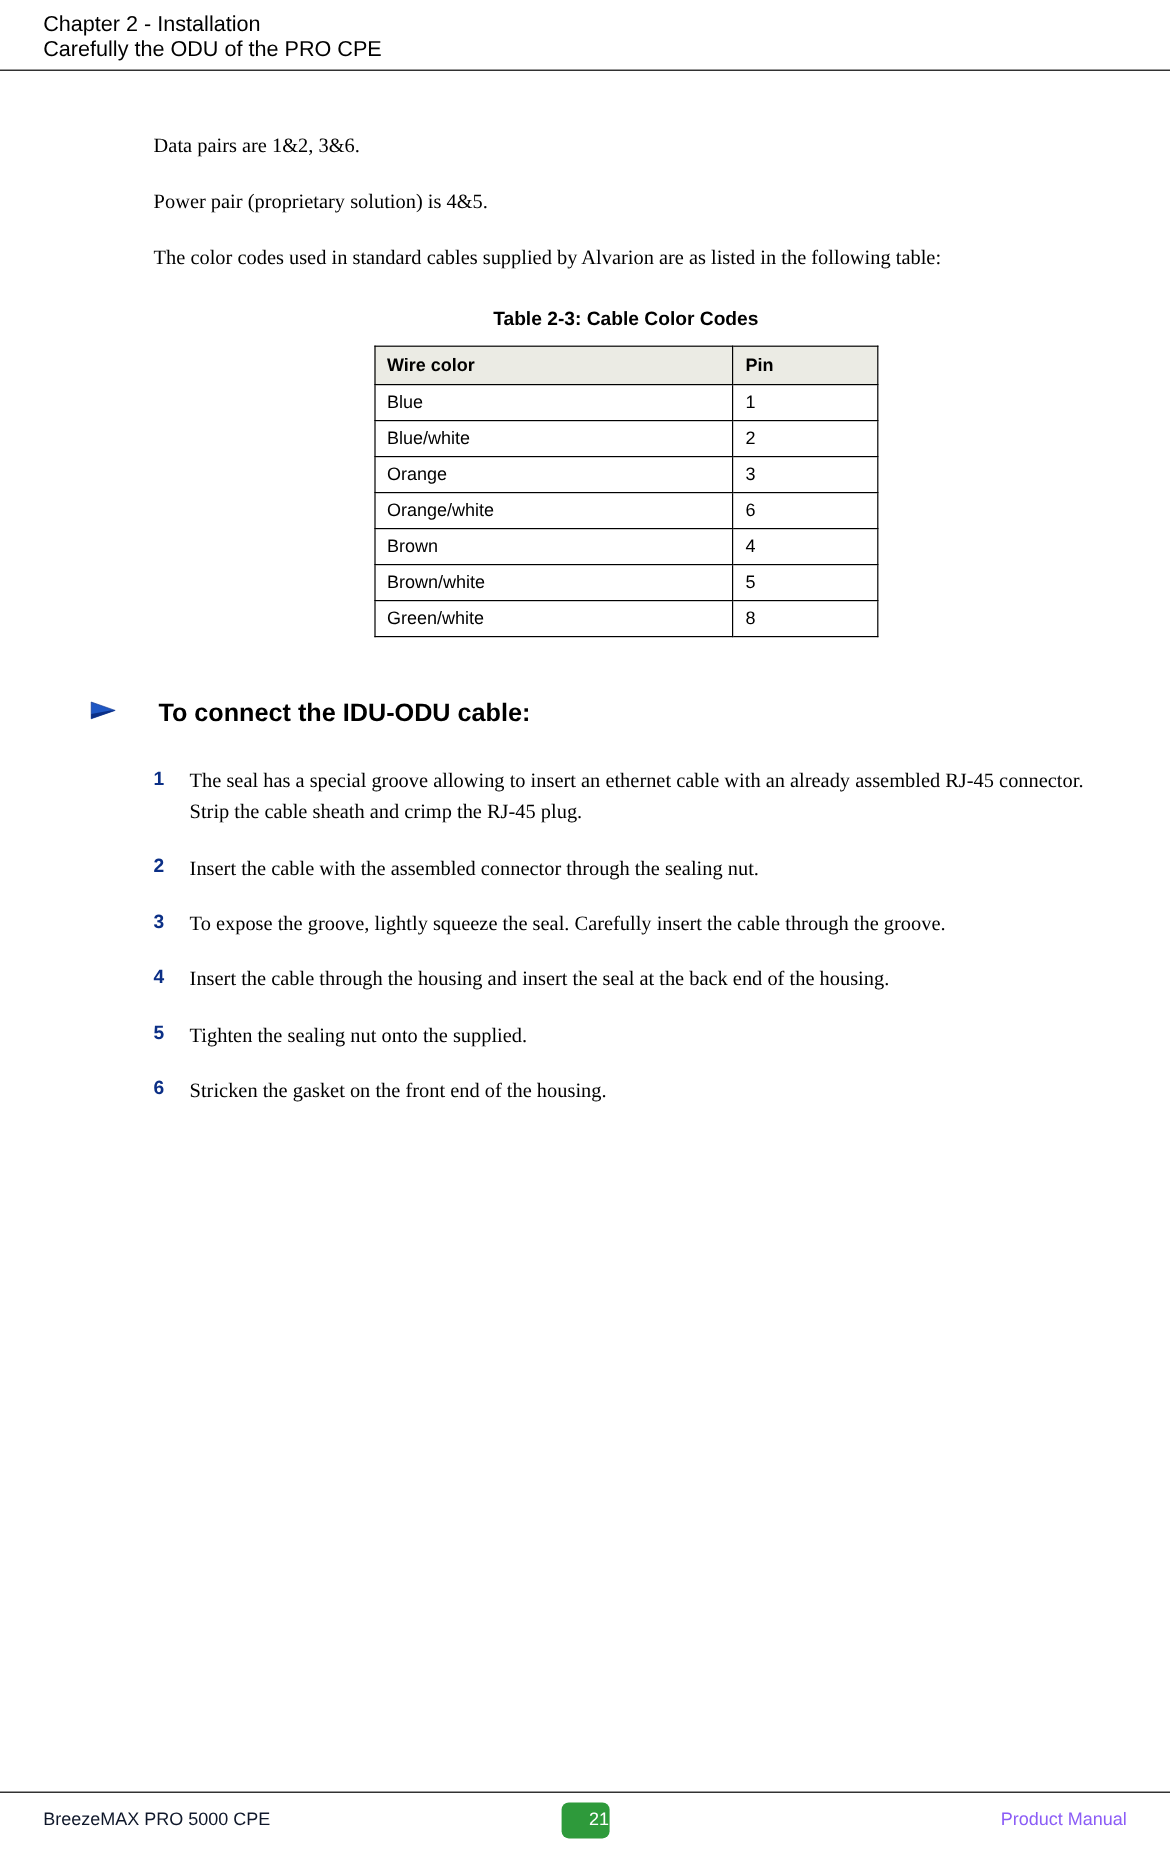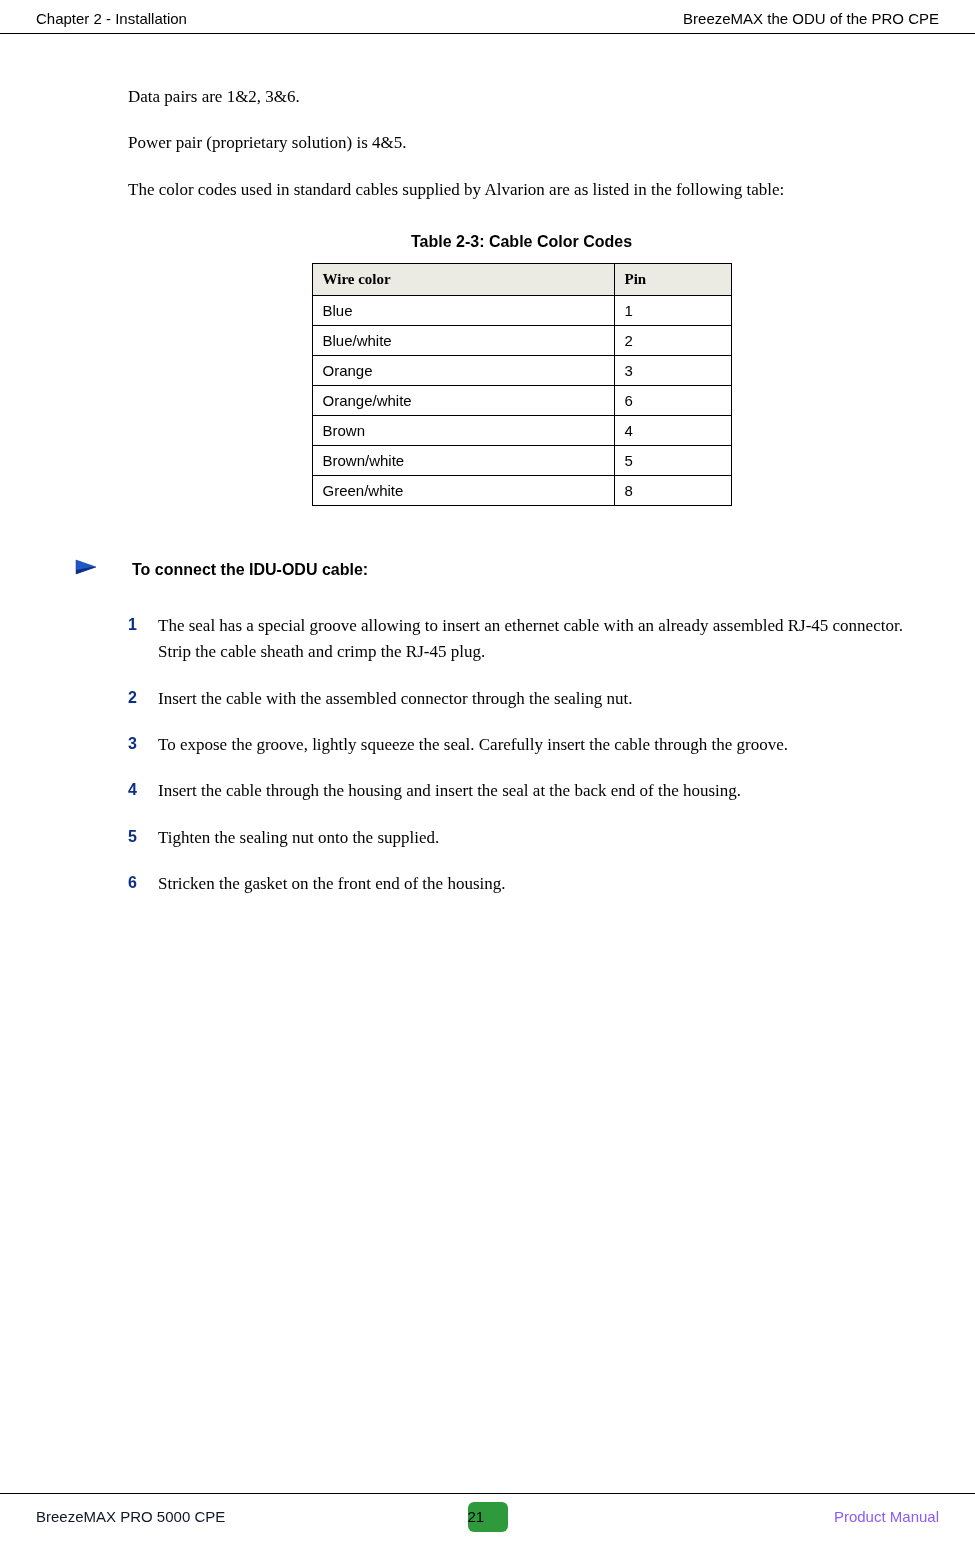--- a/index.html
+++ b/index.html
@@ -15,21 +15,22 @@
       height: 1545px;
       position: relative;
       background: #fff;
     }
     .header {
       display: flex;
       justify-content: space-between;
       padding: 10px 36px 6px 36px;
       border-bottom: 1px solid #000;
       font-family: Arial, Helvetica, sans-serif;
-      font-size: 15px;
+      font-size: 18px;
+      flex-direction: column;
     }
     .content {
       padding: 50px 60px 0 128px;
     }
     .para {
       margin-bottom: 20px;
       line-height: 1.55;
     }
     .table-wrapper {
       margin: 30px 0 50px 0;
@@ -49,40 +50,39 @@
       width: 420px;
       font-family: Arial, Helvetica, sans-serif;
       font-size: 15px;
     }
     table.cable-table th {
       background: #ebebe4;
       text-align: left;
       font-weight: bold;
       padding: 7px 10px;
       border: 1px solid #000;
-      font-family: Liberation Serif, serif;
     }
     table.cable-table td {
       padding: 6px 10px;
       border: 1px solid #000;
     }
     .procedure-heading {
       display: flex;
       align-items: center;
       margin-left: -54px;
       margin-bottom: 30px;
     }
     .arrow-icon {
       flex: 0 0 auto;
       margin-right: 24px;
     }
     .procedure-title {
       font-family: Arial, Helvetica, sans-serif;
       font-weight: bold;
-      font-size: 16px;
+      font-size: 21px;
     }
     ol.steps {
       list-style: none;
       counter-reset: stepnum;
       padding-left: 0;
     }
     ol.steps > li {
       counter-increment: stepnum;
       position: relative;
       padding-left: 30px;
@@ -116,38 +116,38 @@
       color: #0f172a;
     }
     .footer-center {
       position: absolute;
       left: 50%;
       transform: translateX(-50%);
     }
     .page-badge {
       display: inline-block;
       background: #2e9a3b;
-      color: #000000;
+      color: #ffffff;
       width: 40px;
       height: 30px;
       border-radius: 6px;
-      text-align: left;
+      text-align: right;
       line-height: 30px;
       font-size: 15px;
     }
     .footer-right {
       color: #8b5cf6;
     }
   </style>
 </head>
 <body>
 
 <div class="header">
   <span>Chapter 2 - Installation</span>
-  <span>BreezeMAX the ODU of the PRO CPE</span>
+  <span>Carefully the ODU of the PRO CPE</span>
 </div>
 
 <div class="content">
 
   <p class="para">Data pairs are 1&amp;2, 3&amp;6.</p>
   <p class="para">Power pair (proprietary solution) is 4&amp;5.</p>
   <p class="para">The color codes used in standard cables supplied by Alvarion are as listed in the following table:</p>
 
   <div class="table-wrapper">
     <div class="table-caption">Table 2-3: Cable Color Codes</div>

